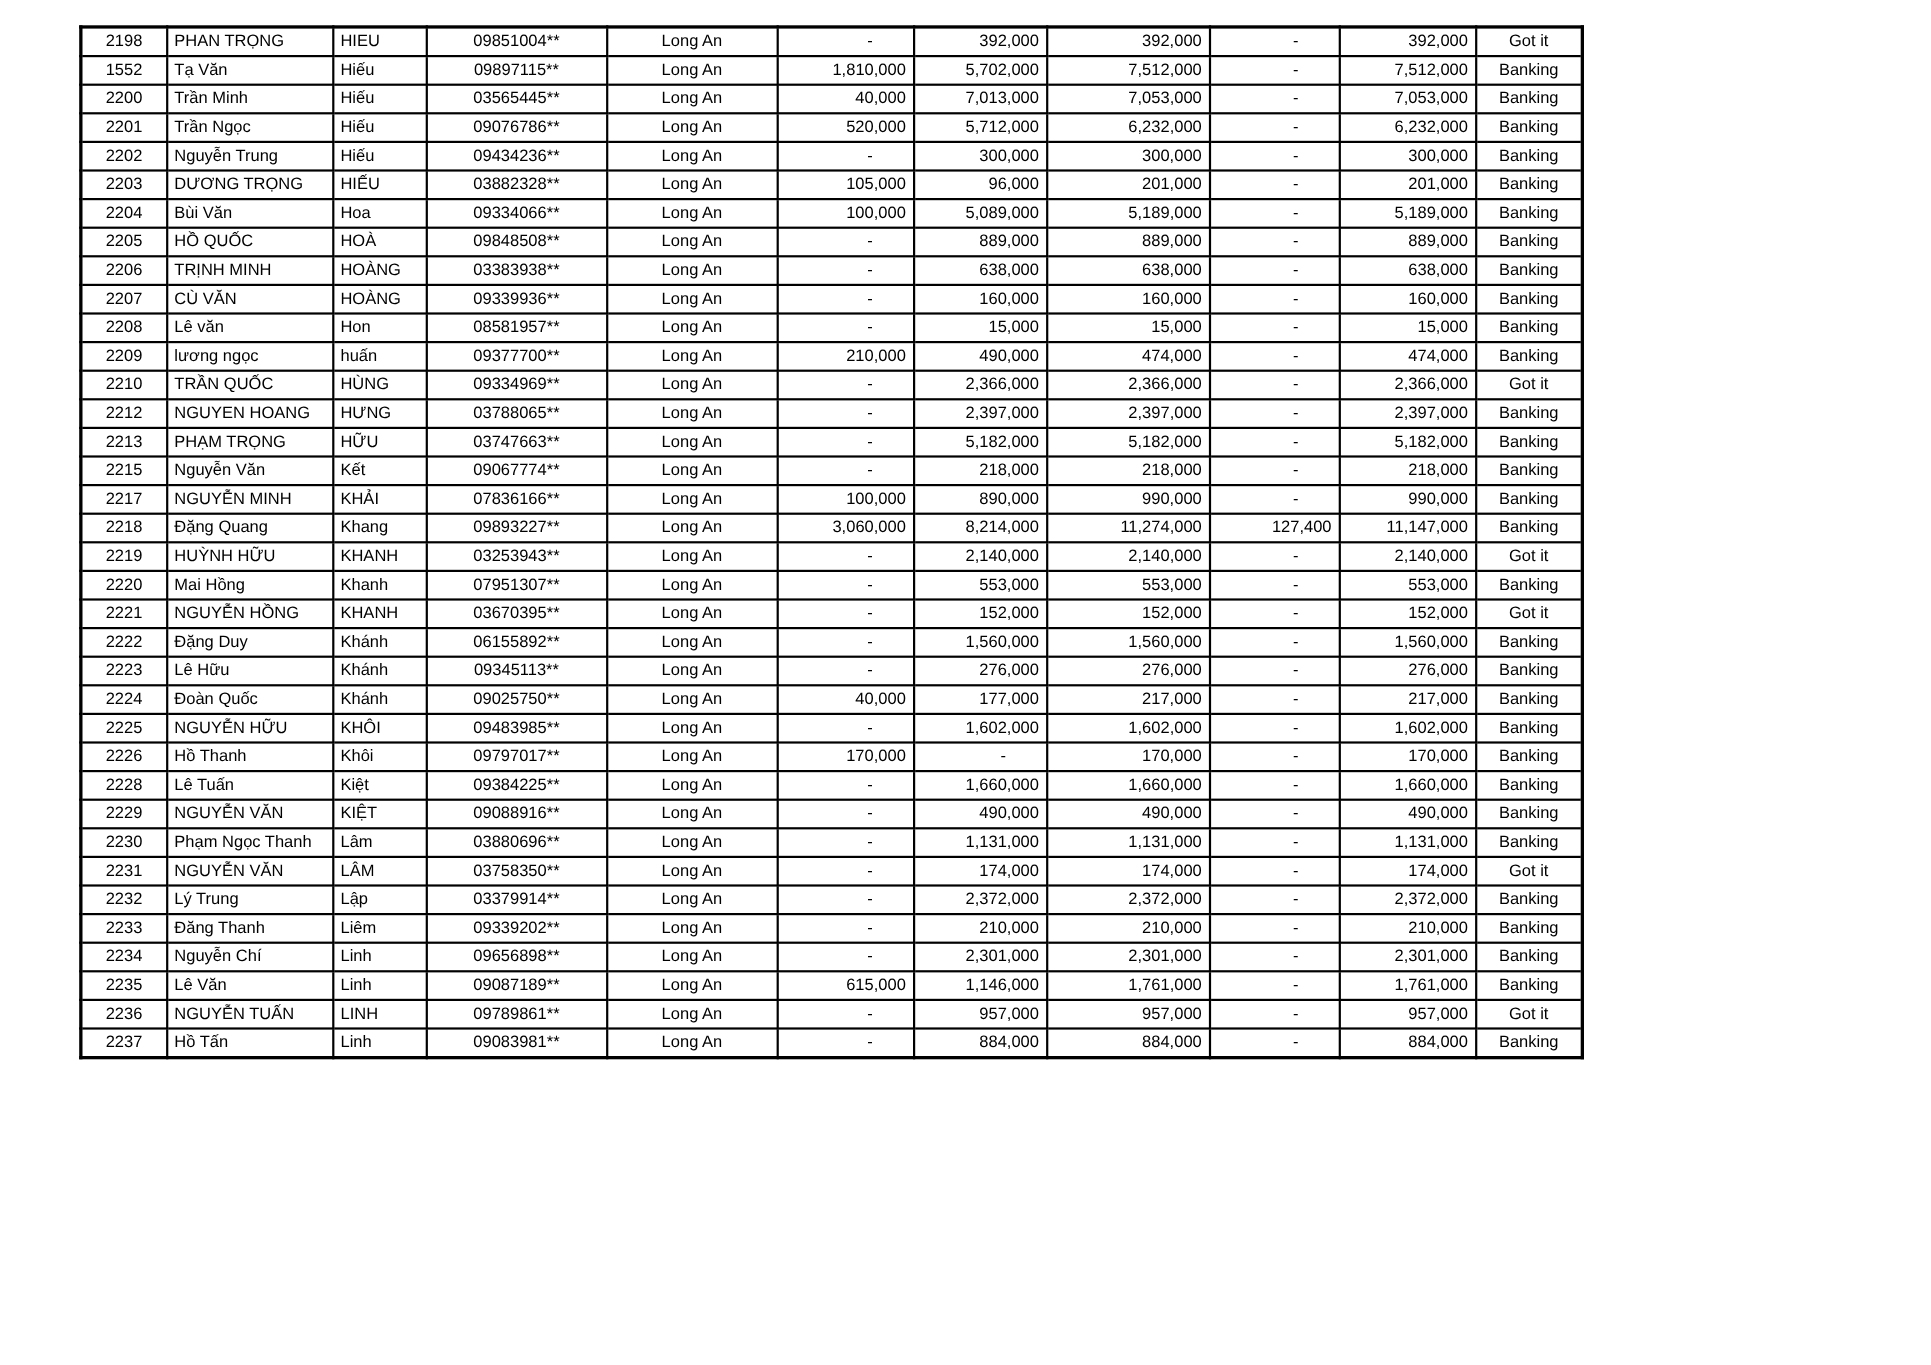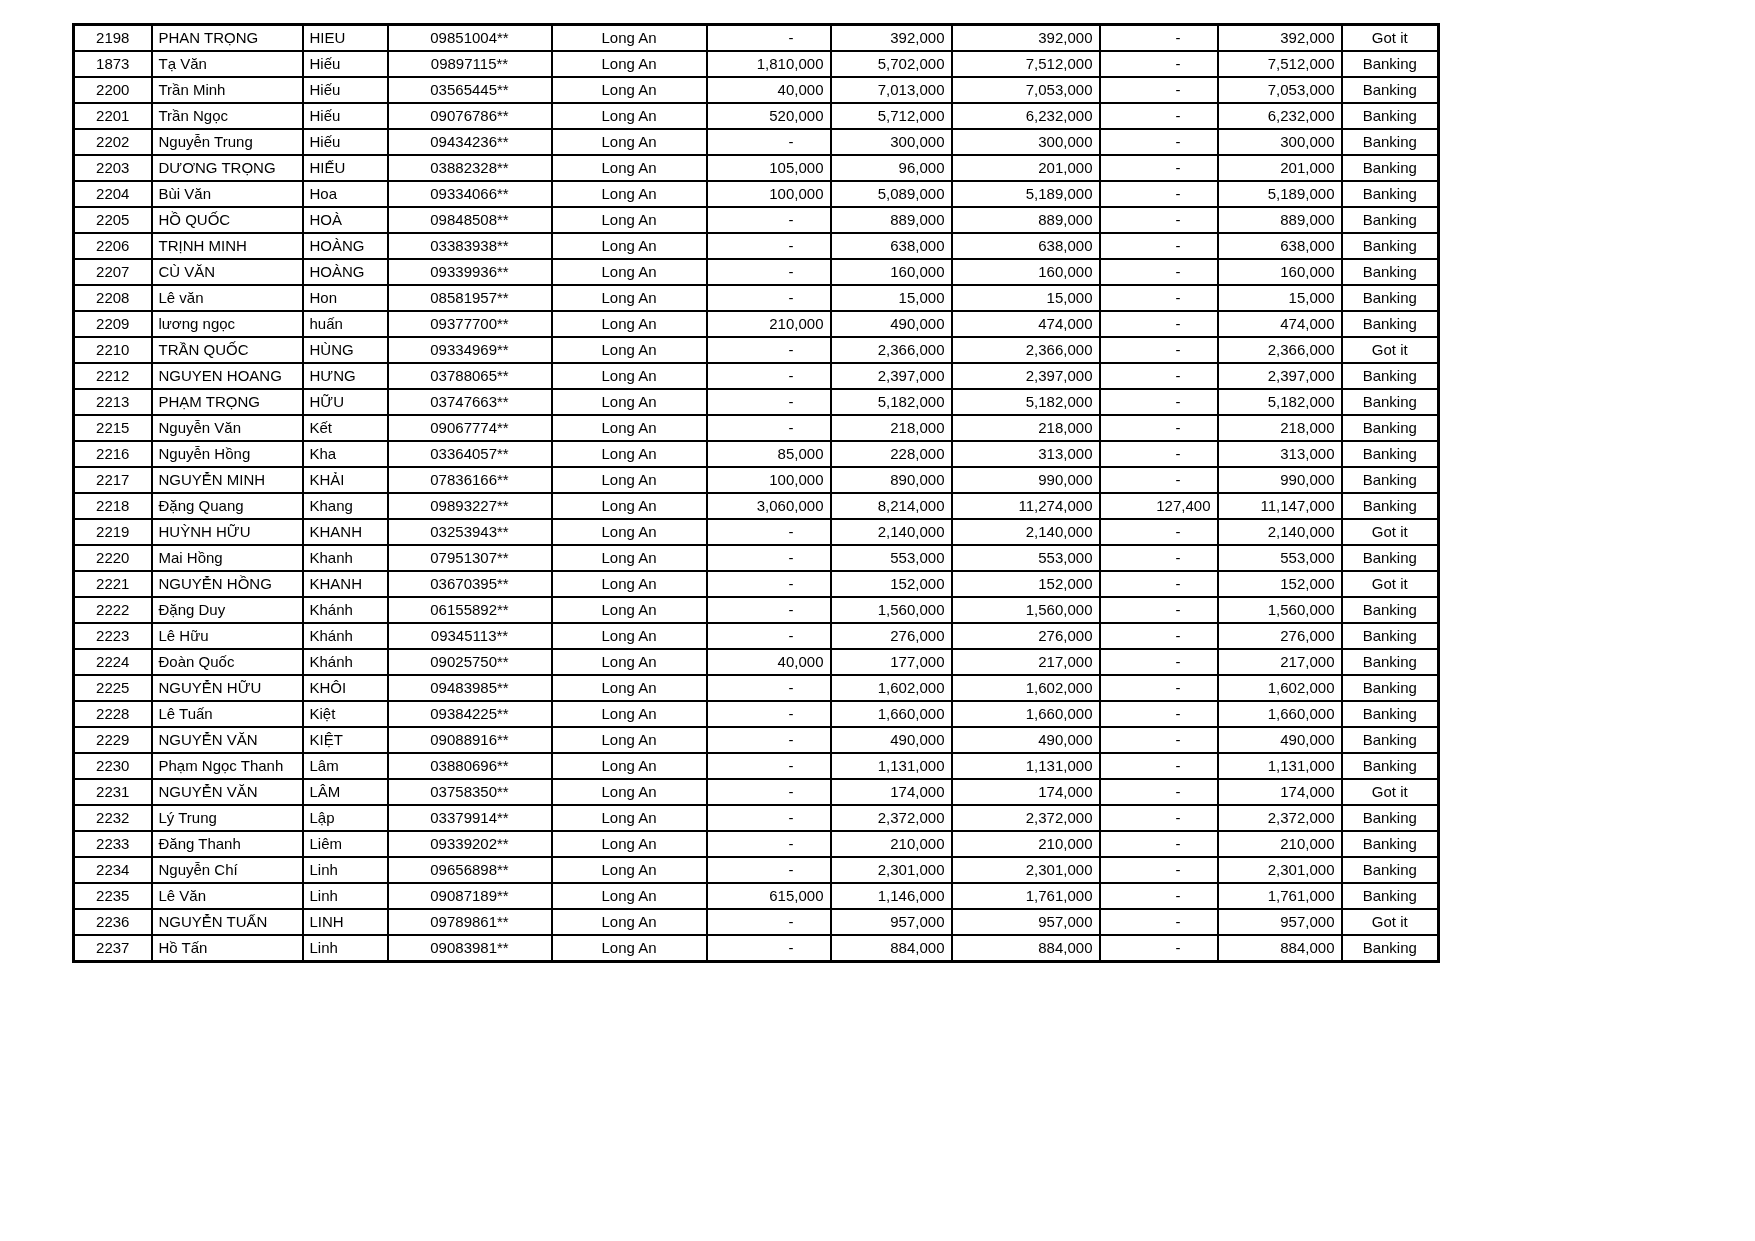--- a/index.html
+++ b/index.html
@@ -64,21 +64,21 @@
           <td class="al-center">09851004**</td>
           <td class="al-center">Long An</td>
           <td class="al-right dash">-</td>
           <td class="al-right">392,000</td>
           <td class="al-right">392,000</td>
           <td class="al-right dash">-</td>
           <td class="al-right">392,000</td>
           <td class="al-center">Got it</td>
         </tr>
         <tr>
-          <td class="al-center">1873</td>
+          <td class="al-center">1552</td>
           <td class="al-left">Tạ Văn</td>
           <td class="al-left">Hiếu</td>
           <td class="al-center">09897115**</td>
           <td class="al-center">Long An</td>
           <td class="al-right">1,810,000</td>
           <td class="al-right">5,702,000</td>
           <td class="al-right">7,512,000</td>
           <td class="al-right dash">-</td>
           <td class="al-right">7,512,000</td>
           <td class="al-center">Banking</td>
@@ -256,33 +256,20 @@
           <td class="al-center">2215</td>
           <td class="al-left">Nguyễn Văn</td>
           <td class="al-left">Kết</td>
           <td class="al-center">09067774**</td>
           <td class="al-center">Long An</td>
           <td class="al-right dash">-</td>
           <td class="al-right">218,000</td>
           <td class="al-right">218,000</td>
           <td class="al-right dash">-</td>
           <td class="al-right">218,000</td>
-          <td class="al-center">Banking</td>
-        </tr>
-        <tr>
-          <td class="al-center">2216</td>
-          <td class="al-left">Nguyễn Hồng</td>
-          <td class="al-left">Kha</td>
-          <td class="al-center">03364057**</td>
-          <td class="al-center">Long An</td>
-          <td class="al-right">85,000</td>
-          <td class="al-right">228,000</td>
-          <td class="al-right">313,000</td>
-          <td class="al-right dash">-</td>
-          <td class="al-right">313,000</td>
           <td class="al-center">Banking</td>
         </tr>
         <tr>
           <td class="al-center">2217</td>
           <td class="al-left">NGUYỄN MINH</td>
           <td class="al-left">KHẢI</td>
           <td class="al-center">07836166**</td>
           <td class="al-center">Long An</td>
           <td class="al-right">100,000</td>
           <td class="al-right">890,000</td>
@@ -389,20 +376,33 @@
           <td class="al-center">09483985**</td>
           <td class="al-center">Long An</td>
           <td class="al-right dash">-</td>
           <td class="al-right">1,602,000</td>
           <td class="al-right">1,602,000</td>
           <td class="al-right dash">-</td>
           <td class="al-right">1,602,000</td>
           <td class="al-center">Banking</td>
         </tr>
         <tr>
+          <td class="al-center">2226</td>
+          <td class="al-left">Hồ Thanh</td>
+          <td class="al-left">Khôi</td>
+          <td class="al-center">09797017**</td>
+          <td class="al-center">Long An</td>
+          <td class="al-right">170,000</td>
+          <td class="al-right dash">-</td>
+          <td class="al-right">170,000</td>
+          <td class="al-right dash">-</td>
+          <td class="al-right">170,000</td>
+          <td class="al-center">Banking</td>
+        </tr>
+        <tr>
           <td class="al-center">2228</td>
           <td class="al-left">Lê Tuấn</td>
           <td class="al-left">Kiệt</td>
           <td class="al-center">09384225**</td>
           <td class="al-center">Long An</td>
           <td class="al-right dash">-</td>
           <td class="al-right">1,660,000</td>
           <td class="al-right">1,660,000</td>
           <td class="al-right dash">-</td>
           <td class="al-right">1,660,000</td>

